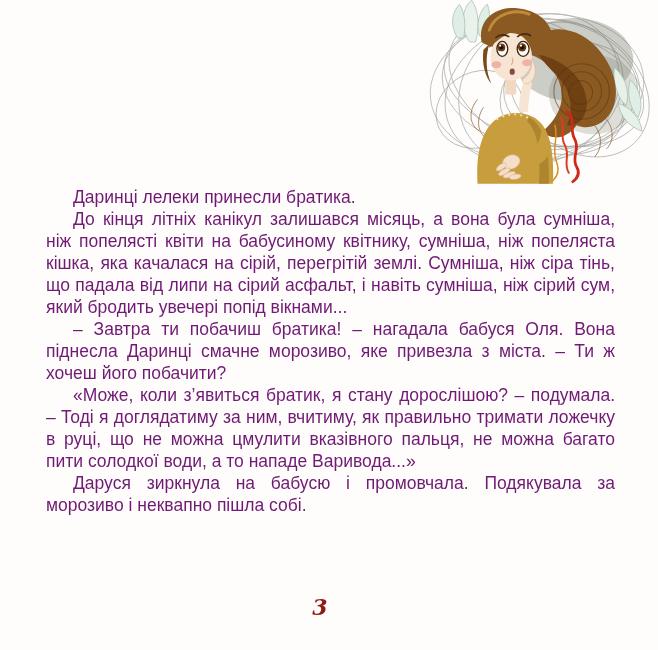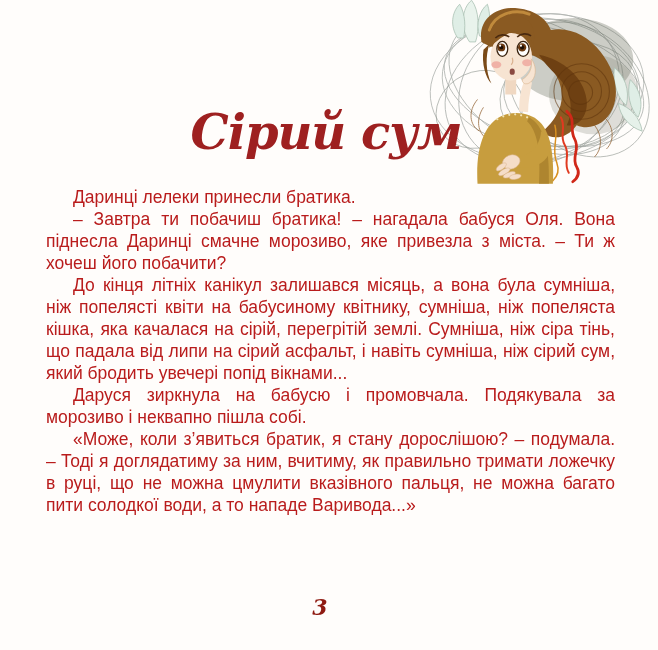--- a/index.html
+++ b/index.html
@@ -29,21 +29,21 @@
     font-style: italic;
     font-weight: bold;
     font-size: 48px;
     letter-spacing: -1px;
     color: #9e2020;
   }
   .story {
     position: absolute;
     left: 46px; top: 186px;
     width: 569px;
-    color: #b91c1c;
+    color: #701a75;
     font-size: 17.5px;
     line-height: 22px;
     text-align: justify;
   }
   .story p {
     margin: 0;
     text-indent: 27px;
   }
   .page-number {
     position: absolute;
@@ -168,25 +168,24 @@
       <path d="M93,58 C94,61 94,63 92,65" stroke="#d9b08e" stroke-width="1.2" fill="none"></path>
       <ellipse cx="93" cy="72" rx="2.6" ry="3.2" fill="#8a4a42"></ellipse>
     </g>
 
     <g>
       <path d="M100,112 C100,98 102,88 106,80 L113,83 C111,93 109,103 109,113 Z" fill="#f7e4d2"></path>
       <path d="M103,80 C110,76 114,68 112,59 C117,65 118,75 113,81 C109,86 103,85 103,80 Z" fill="#f7e4d2" stroke="#dbb48e" stroke-width="0.6"></path>
     </g>
   </svg>
 
-  <h1 class="chapter-title">Сірий сум</h1>
 
   <div class="story">
     <p>Даринці лелеки принесли братика.</p>
+    <p>До кінця літніх канікул залишався місяць, а вона була сумніша, ніж попелясті квіти на бабусиному квітнику, сумніша, ніж попеляста кішка, яка качалася на сірій, перегрітій землі. Сумніша, ніж сіра тінь, що падала від липи на сірий асфальт, і навіть сумніша, ніж сірий сум, який бродить увечері попід вікнами...</p>
     <p>– Завтра ти побачиш братика! – нагадала бабуся Оля. Вона піднесла Даринці смачне морозиво, яке привезла з міста. – Ти ж хочеш його побачити?</p>
-    <p>До кінця літніх канікул залишався місяць, а вона була сумніша, ніж попелясті квіти на бабусиному квітнику, сумніша, ніж попеляста кішка, яка качалася на сірій, перегрітій землі. Сумніша, ніж сіра тінь, що падала від липи на сірий асфальт, і навіть сумніша, ніж сірий сум, який бродить увечері попід вікнами...</p>
+    <p>«Може, коли з’явиться братик, я стану дорослішою? – подумала. – Тоді я доглядатиму за ним, вчитиму, як правильно тримати ложечку в руці, що не можна цмулити вказівного пальця, не можна багато пити солодкої води, а то нападе Варивода...»</p>
     <p>Даруся зиркнула на бабусю і промовчала. Подякувала за морозиво і неквапно пішла собі.</p>
-    <p>«Може, коли з’явиться братик, я стану дорослішою? – подумала. – Тоді я доглядатиму за ним, вчитиму, як правильно тримати ложечку в руці, що не можна цмулити вказівного пальця, не можна багато пити солодкої води, а то нападе Варивода...»</p>
   </div>
 
   <div class="page-number">3</div>
 
 </div>
 
 </body></html>

